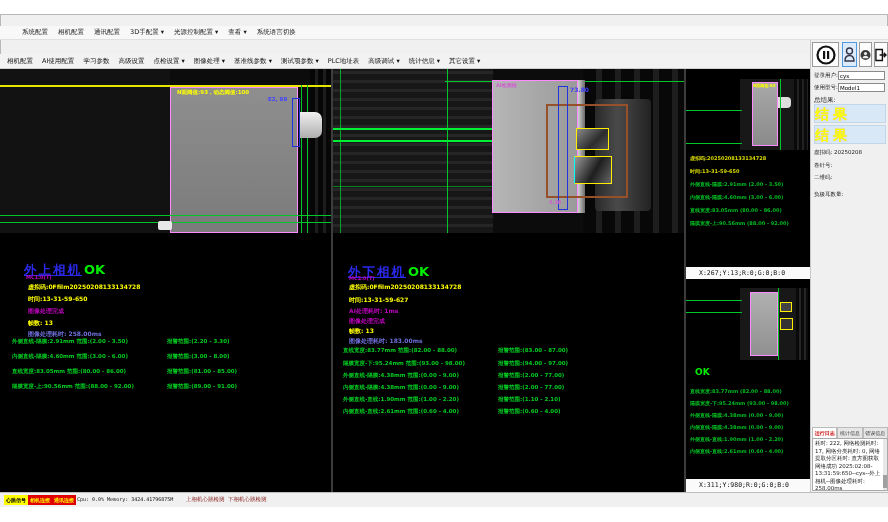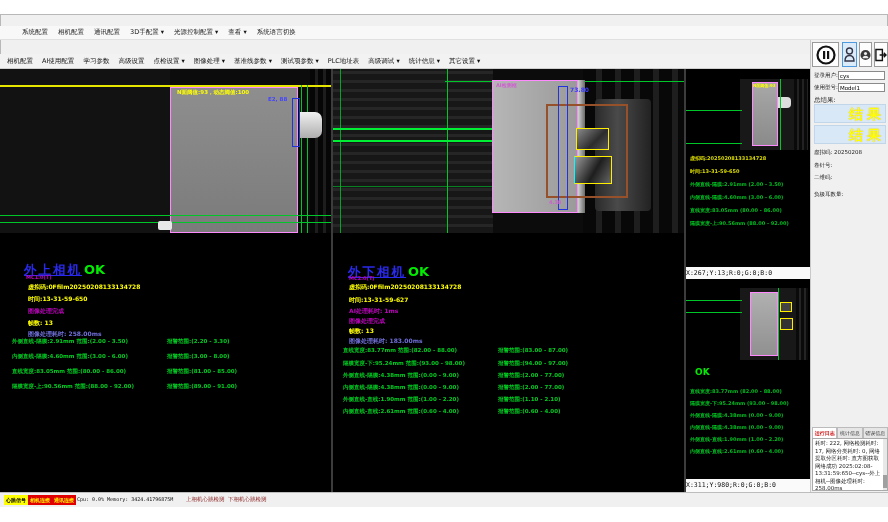--- a/index.html
+++ b/index.html
@@ -12,42 +12,42 @@
   .winctl{position:absolute;top:27px;right:6px;display:flex;gap:9px;color:#8a8a8a;font-size:8px}
   .menubar{position:absolute;left:0;top:26px;width:888px;height:14px;background:#f8f8f8;border-bottom:1px solid #e0e0e0;display:flex;align-items:center;gap:10px;padding-left:22px;box-sizing:border-box;font-size:6.5px;color:#1a1a1a}
   .logo{position:absolute;left:5px;top:27px;color:#cc1111;font-family:"DejaVu Serif","Liberation Serif",serif;font-style:italic;font-weight:bold;font-size:11px;line-height:11px}
   .menubar .mi{cursor:default;white-space:nowrap}
   .tabrow{position:absolute;left:0;top:40px;width:810px;height:14px;background:#eeeeee;border-bottom:1px solid #c8c8c8;box-sizing:border-box}
   .tab{position:absolute;left:3px;top:1px;height:13px;background:#fcfcfc;border:1px solid #a8a8a8;border-bottom:none;font-size:6.5px;line-height:13px;padding:0 8px;color:#111}
   .toolbar{position:absolute;left:0;top:54px;width:810px;height:15px;background:#f2f2f2;border-bottom:1px solid #cfcfcf;display:flex;align-items:center;gap:9px;padding-left:7px;box-sizing:border-box;font-size:6.5px;color:#111}
   .toolbar .ti{white-space:nowrap}
   .content{position:absolute;left:0;top:69px;width:810px;height:423px;background:#000}
   .panel{position:absolute;overflow:hidden}
-  .pfooter{position:absolute;left:0;right:0;bottom:0;height:13px;background:#fafafa;color:#111;font-size:6.5px;line-height:13px;padding-left:0;font-family:"DejaVu Sans Mono","Liberation Mono",monospace}
+  .pfooter{position:absolute;left:0;right:0;bottom:0;height:13px;background:#fafafa;color:#111;font-size:6.5px;line-height:13px;padding-left:13px;font-family:"DejaVu Sans Mono","Liberation Mono",monospace}
   .cam{position:absolute;left:0;top:0;right:0;height:164px;background:#0c0c0c;overflow:hidden}
   .gl{position:absolute;background:#00c62a}
   .yl{position:absolute;background:#e6e600}
   .titleline{position:absolute;white-space:nowrap}
   .ctitle{color:#2a2aee;font-weight:bold;font-size:12.5px;letter-spacing:2px;text-decoration:underline}
   .cok{color:#00ee00;font-weight:bold;font-size:13px;margin-left:2px;text-decoration:none;display:inline-block}
   .yline{position:absolute;color:#ffff00;font-size:6px;font-weight:bold;white-space:nowrap}
   .pline{position:absolute;color:#c000c0;font-size:6px;font-weight:bold;white-space:nowrap}
   .bline{position:absolute;color:#7070dd;font-size:6px;font-weight:bold;white-space:nowrap}
   .mrow{position:absolute;left:0;right:0;height:8px;color:#00cc22;font-size:5.5px;font-weight:bold;white-space:nowrap}
   .mrow .mt{position:absolute}
   .left-panel .mrow .mt{left:12px}.left-panel .mrow .ma{position:absolute;left:167px}
   .mid-panel .mrow .mt{left:10px}.mid-panel .mrow .ma{position:absolute;left:165px}
   .tl{position:absolute;left:4px;color:#00bb22;font-size:5px;white-space:nowrap;font-weight:bold}
   .tl.y{color:#dddd00}
   .sidebar{position:absolute;left:810px;top:40px;width:78px;height:452px;background:#f0f0f0;border-left:1px solid #c8c8c8;box-sizing:border-box}
   .sbtn{position:absolute;top:2px;height:25px;background:#fdfdfd;border:1px solid #9a9a9a;box-sizing:border-box;display:flex;align-items:center;justify-content:center}
   .sbtn.sel{background:#dcebfa;border:1px solid #4e9ae0}
   .slabel{position:absolute;font-size:5.5px;color:#222;white-space:nowrap}
   .sinput{position:absolute;height:9px;width:47px;border:1px solid #8a8a8a;background:#fff;font-size:5.5px;padding:0 1px;box-sizing:border-box;font-family:inherit}
-  .resbox{position:absolute;left:3px;width:72px;height:19px;background:#d9e8f6;border:1px solid #c2d6ea;box-sizing:border-box;color:#ffff00;font-weight:bold;font-size:14px;line-height:18px;text-align:right;letter-spacing:4px;text-shadow:0 0 1px #caa}
+  .resbox{position:absolute;left:3px;width:72px;height:19px;background:#d9e8f6;border:1px solid #c2d6ea;box-sizing:border-box;color:#ffff00;font-weight:bold;font-size:14px;line-height:18px;text-align:left;letter-spacing:4px;text-shadow:0 0 1px #caa}
   .logtabs{position:absolute;left:1px;top:387px;width:76px;height:11px;display:flex;font-size:5px;color:#333}
   .logtabs span{flex:1;text-align:center;line-height:11px;background:#e6e6e6;border:1px solid #bbb;border-bottom:none;box-sizing:border-box}
   .logtabs span.on{background:#fff;color:#cc1111;font-weight:bold}
   .logarea{position:absolute;left:1px;top:398px;width:76px;height:53px;background:#fff;border:1px solid #aaa;box-sizing:border-box;font-size:5.5px;line-height:7.5px;color:#222;padding:1px 5px 1px 2px;overflow:hidden}
   .logscroll{position:absolute;right:0;top:0;bottom:0;width:4px;background:#e8e8e8}
   .logthumb{position:absolute;right:0;bottom:2px;width:4px;height:13px;background:#a0a0a0}
   .statusbar{position:absolute;left:0;top:492px;width:888px;height:15px;background:#f0f0f0;border-top:1px solid #bdbdbd;box-sizing:border-box}
   .badge{position:absolute;top:2px;height:10px;line-height:10px;font-size:5px;padding:0 2px;font-weight:bold}
   .badge.yb{background:#ffff00;color:#000}
   .badge.rb{background:#e00000;color:#ffff00}

